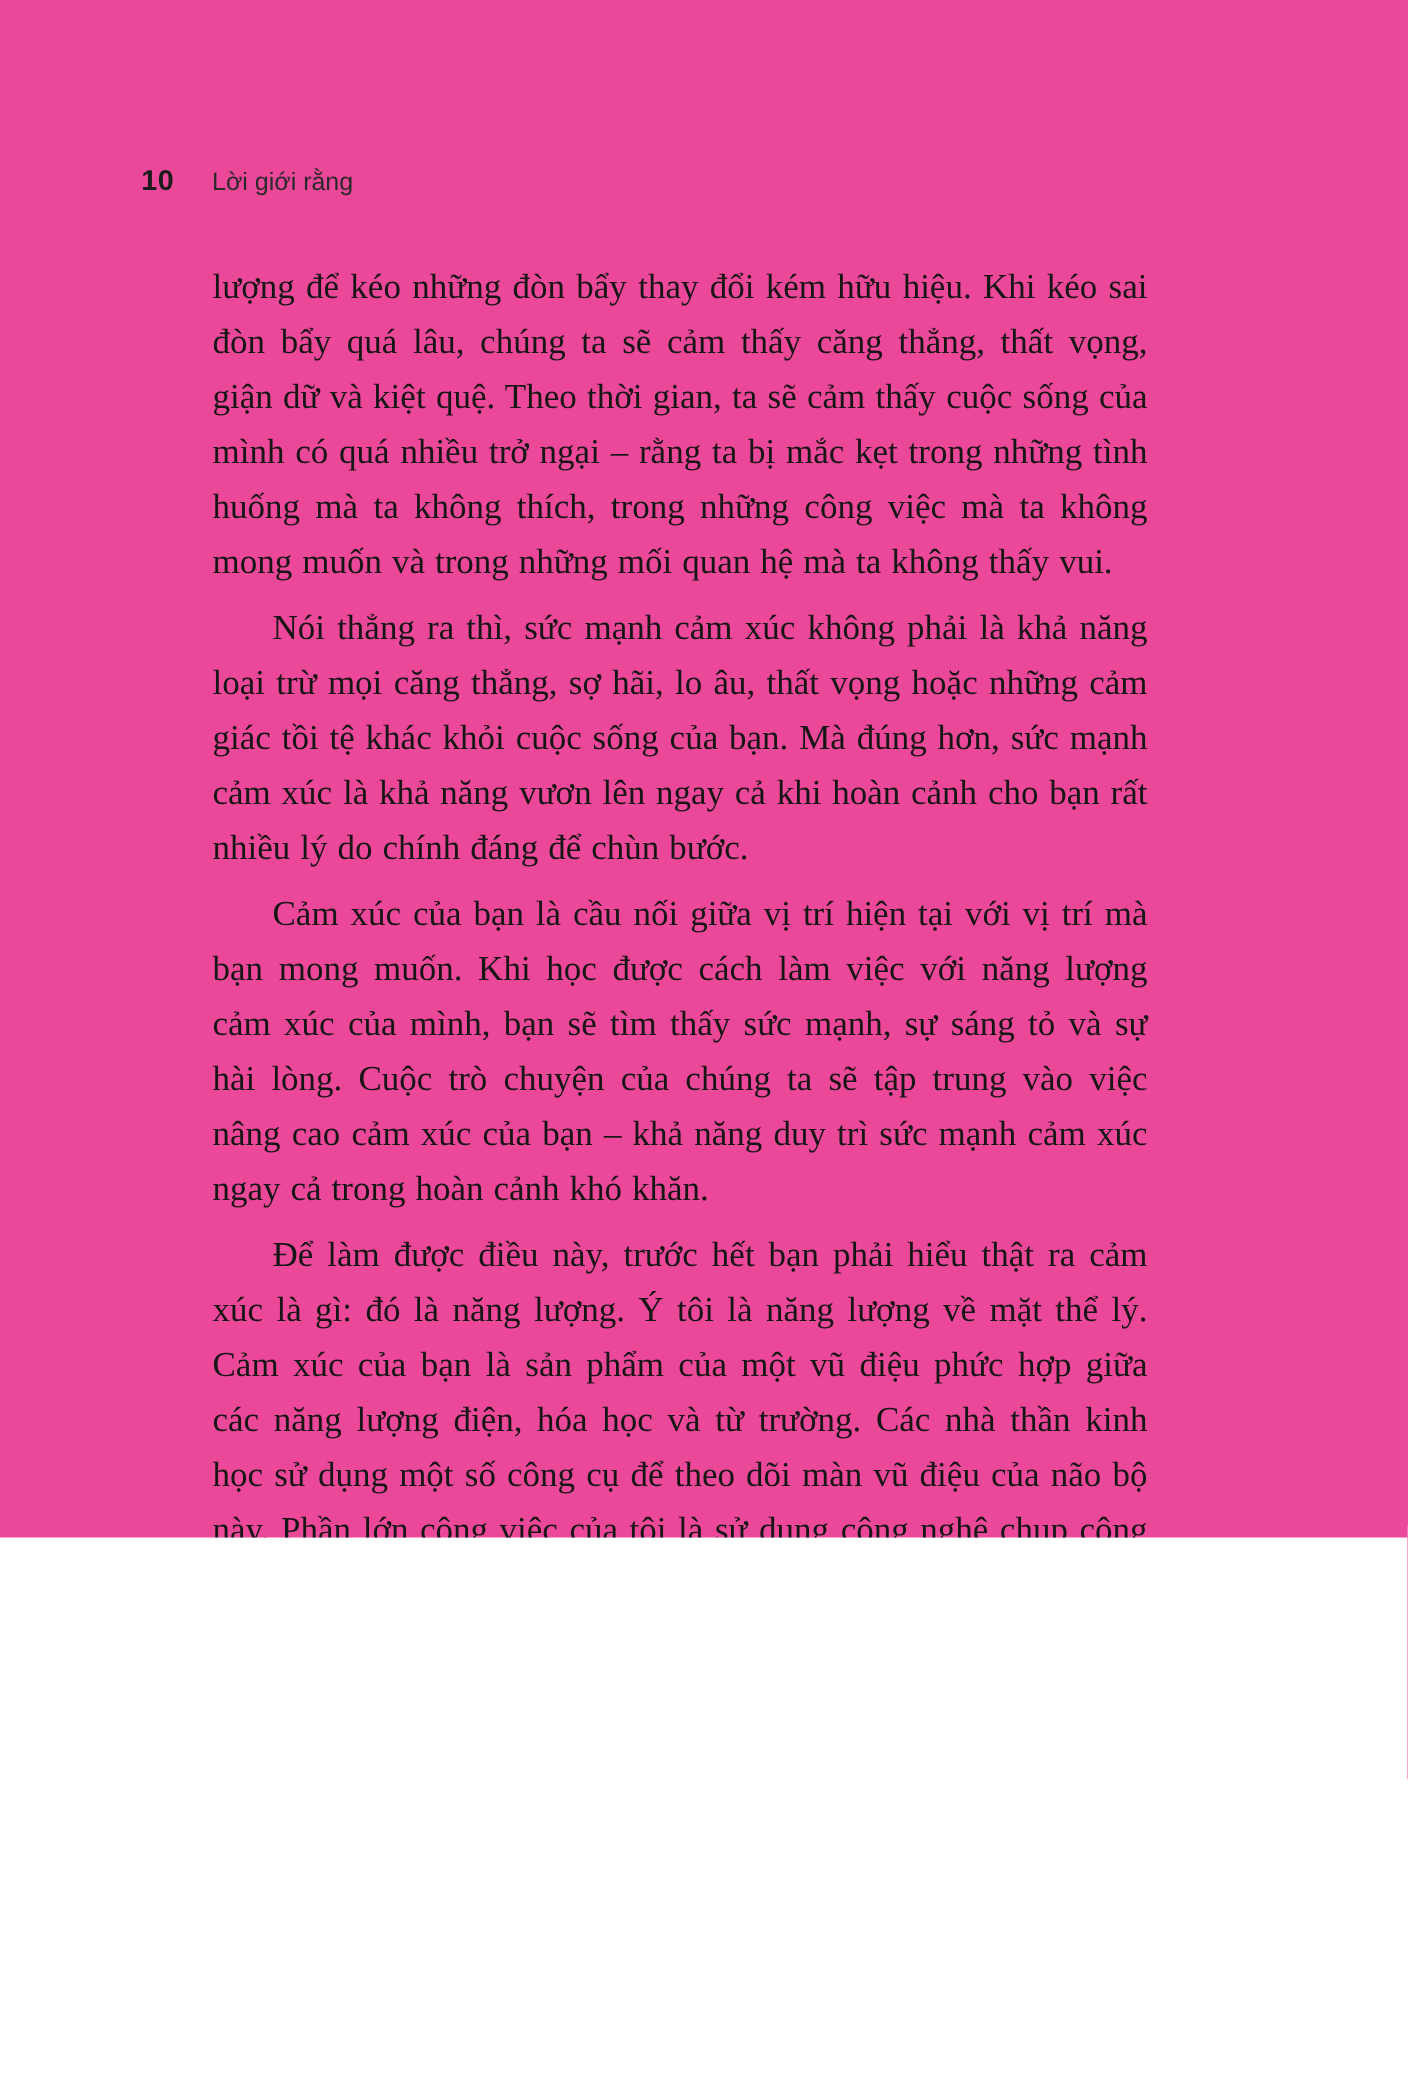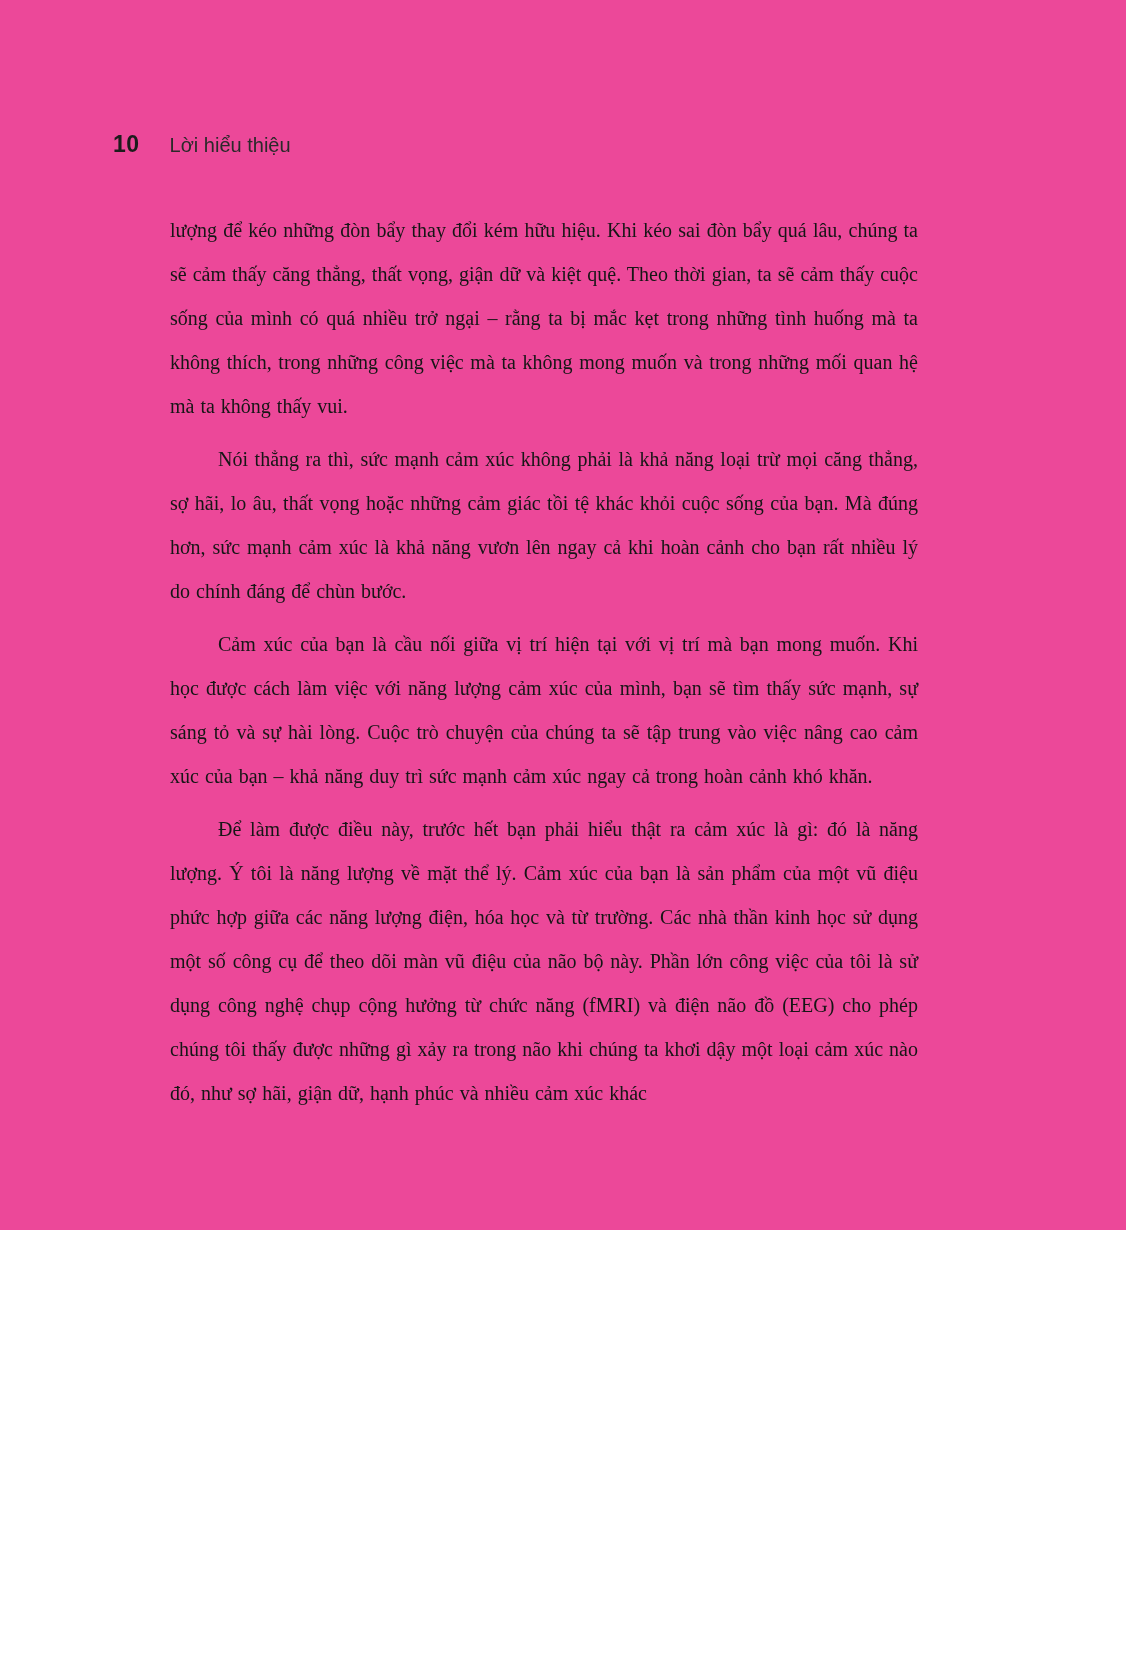--- a/index.html
+++ b/index.html
@@ -40,38 +40,38 @@
     color: #2a2a2a;
   }
   .body-text {
     position: absolute;
     top: 208px;
     left: 170px;
     width: 748px;
   }
   .para {
     margin: 0 0 9px 0;
-    font-size: 20px;
+    font-size: 28px;
     line-height: 44px;
     text-align: justify;
     text-indent: 48px;
     word-spacing: 1px;
   }
   .para.no-indent {
     text-indent: 0;
   }
 </style>
 </head>
 <body>
 
 <div class="page">
 
   <header class="page-header">
     <span class="page-number">10</span>
-    <span class="header-title">Lời hiểu thiệu</span>
+    <span class="header-title">Lời giới rằng</span>
   </header>
 
   <main class="body-text">
     <p class="para no-indent">lượng để kéo những đòn bẩy thay đổi kém hữu hiệu. Khi kéo sai đòn bẩy quá lâu, chúng ta sẽ cảm thấy căng thẳng, thất vọng, giận dữ và kiệt quệ. Theo thời gian, ta sẽ cảm thấy cuộc sống của mình có quá nhiều trở ngại – rằng ta bị mắc kẹt trong những tình huống mà ta không thích, trong những công việc mà ta không mong muốn và trong những mối quan hệ mà ta không thấy vui.</p>
     <p class="para">Nói thẳng ra thì, sức mạnh cảm xúc không phải là khả năng loại trừ mọi căng thẳng, sợ hãi, lo âu, thất vọng hoặc những cảm giác tồi tệ khác khỏi cuộc sống của bạn. Mà đúng hơn, sức mạnh cảm xúc là khả năng vươn lên ngay cả khi hoàn cảnh cho bạn rất nhiều lý do chính đáng để chùn bước.</p>
     <p class="para">Cảm xúc của bạn là cầu nối giữa vị trí hiện tại với vị trí mà bạn mong muốn. Khi học được cách làm việc với năng lượng cảm xúc của mình, bạn sẽ tìm thấy sức mạnh, sự sáng tỏ và sự hài lòng. Cuộc trò chuyện của chúng ta sẽ tập trung vào việc nâng cao cảm xúc của bạn – khả năng duy trì sức mạnh cảm xúc ngay cả trong hoàn cảnh khó khăn.</p>
     <p class="para">Để làm được điều này, trước hết bạn phải hiểu thật ra cảm xúc là gì: đó là năng lượng. Ý tôi là năng lượng về mặt thể lý. Cảm xúc của bạn là sản phẩm của một vũ điệu phức hợp giữa các năng lượng điện, hóa học và từ trường. Các nhà thần kinh học sử dụng một số công cụ để theo dõi màn vũ điệu của não bộ này. Phần lớn công việc của tôi là sử dụng công nghệ chụp cộng hưởng từ chức năng (fMRI) và điện não đồ (EEG) cho phép chúng tôi thấy được những gì xảy ra trong não khi chúng ta khơi dậy một loại cảm xúc nào đó, như sợ hãi, giận dữ, hạnh phúc và nhiều cảm xúc khác</p>
   </main>
 
 </div>

